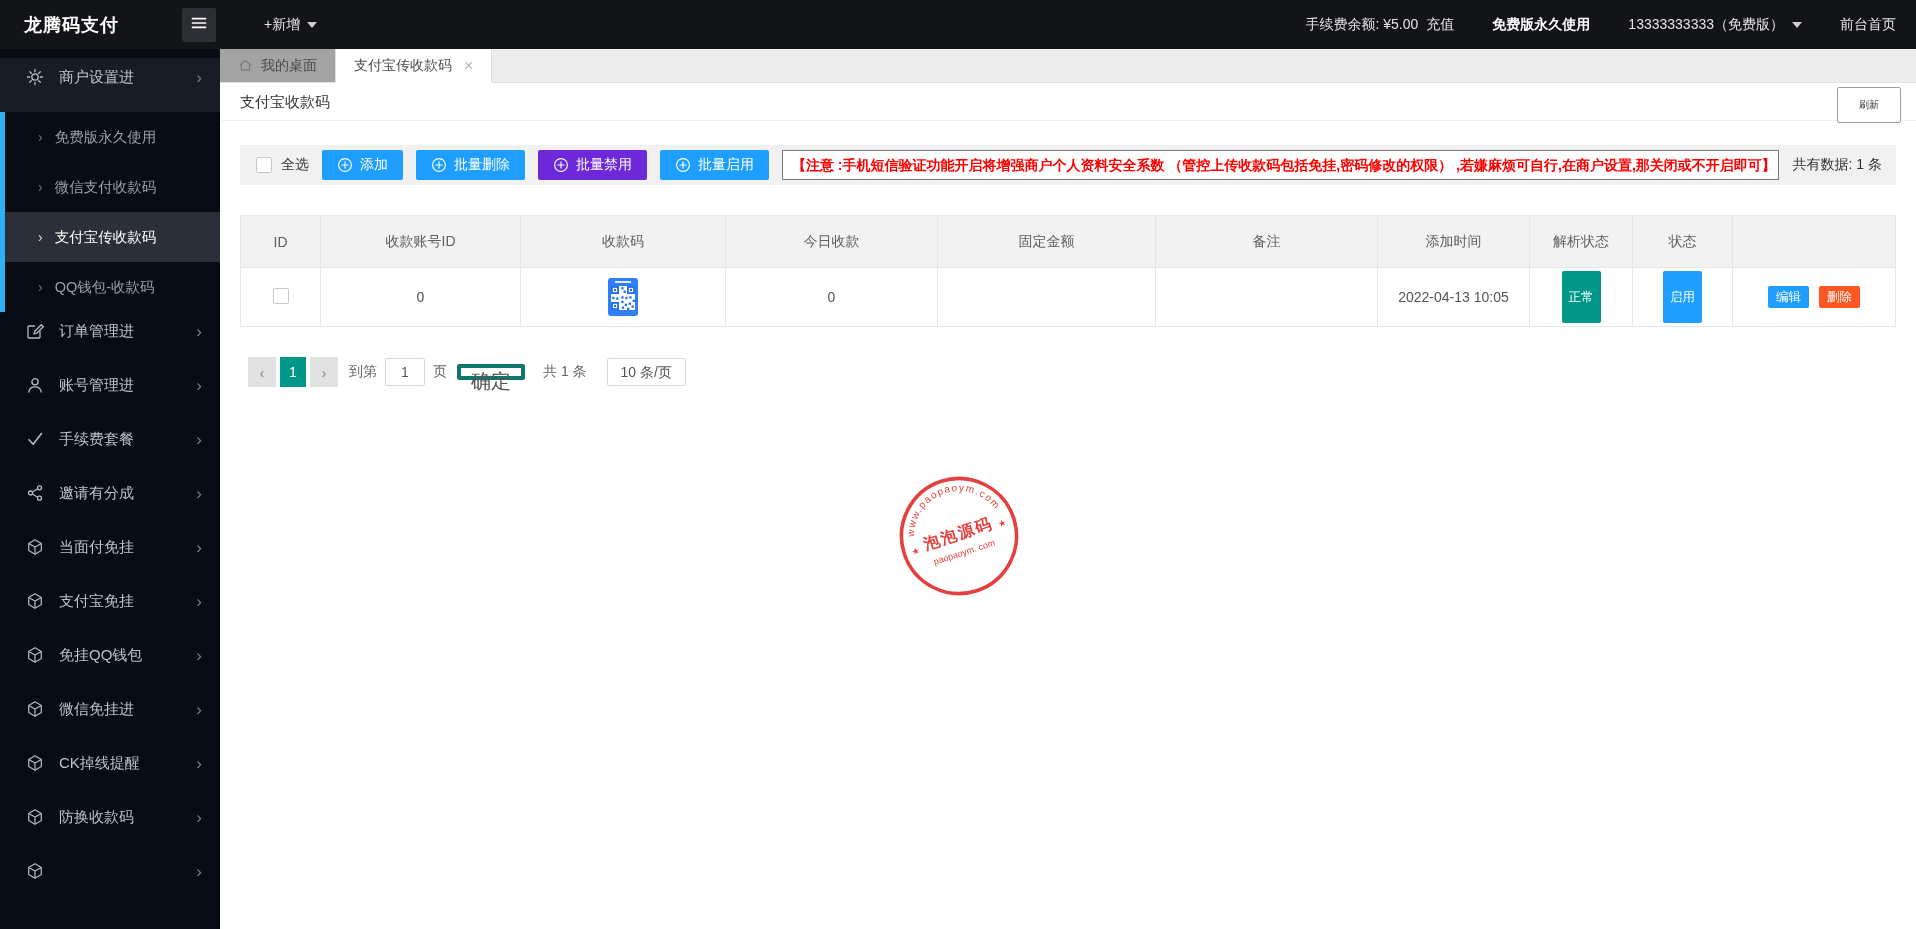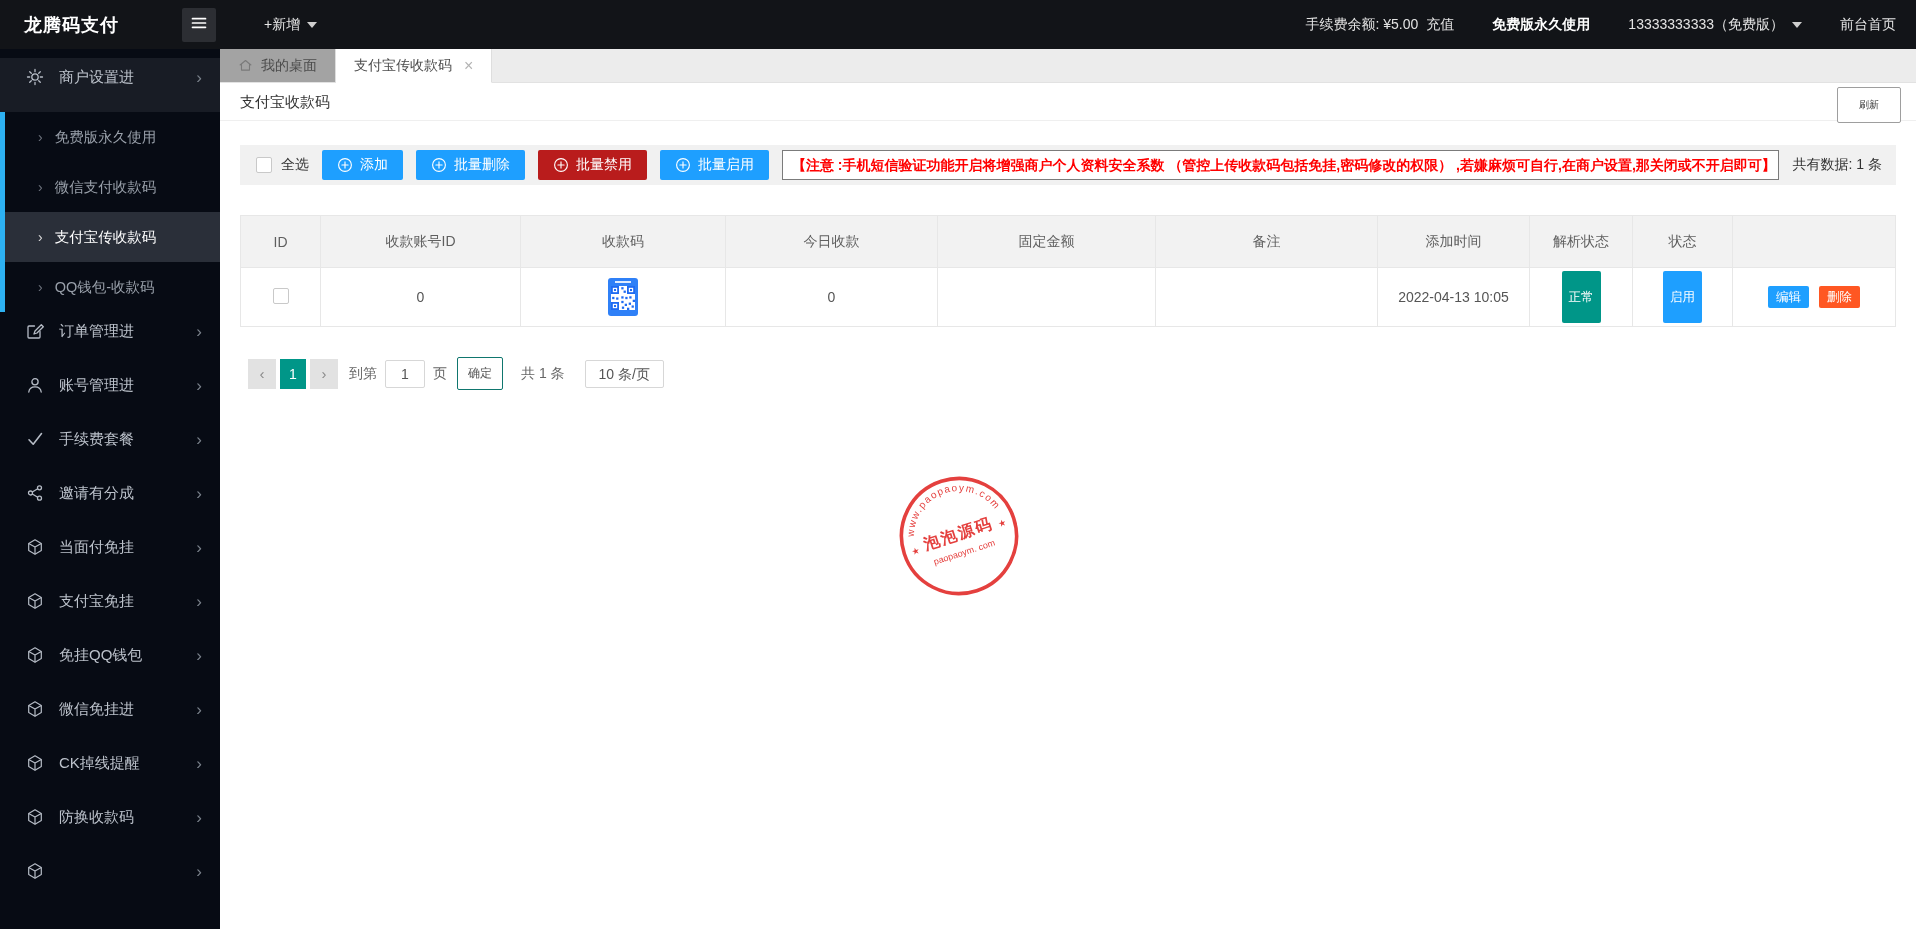--- a/index.html
+++ b/index.html
@@ -93,22 +93,22 @@
   .pager { display:flex; align-items:center; margin-top:30px; padding-left:8px;
     font-size:14px; color:#666; }
   .pg-box { width:28px; height:30px; display:flex; align-items:center; justify-content:center;
     background:#e2e2e2; color:#8a8a8a; font-size:15px; margin-right:4px; cursor:pointer; }
   .pg-cur { width:26px; height:30px; display:flex; align-items:center; justify-content:center;
     background:#009688; color:#fff; margin-right:4px; }
   .pg-txt { margin-left:7px; white-space:nowrap; }
   .pg-input { width:40px; height:28px; border:1px solid #d7d7d7; text-align:center;
     font-size:14px; color:#555; margin:0 8px; border-radius:2px;
     font-family:"Liberation Sans","DejaVu Sans",sans-serif; }
-  .pg-confirm { margin-left:10px; height:33px; padding:0 10px; background:#fff;
-    border:1px solid #0f766e; border-radius:2px; font-size:12px; color:#555; cursor:pointer;
+  .pg-confirm { margin-left:10px; height:16px; padding:0 10px; background:#fff;
+    border:4px solid #0f766e; border-radius:2px; font-size:20px; color:#555; cursor:pointer;
     font-family:"Liberation Sans","DejaVu Sans",sans-serif; }
   .pg-total { margin-left:18px; white-space:nowrap; }
   .pg-size { margin-left:20px; height:28px; line-height:26px; padding:0 13px;
     border:1px solid #d7d7d7; border-radius:2px; color:#555; cursor:pointer; white-space:nowrap; }
   
   .stamp { position:absolute; left:677px; top:353px; width:124px; height:124px;
     transform:rotate(-18deg); opacity:.92; pointer-events:none; z-index:30; }
 </style>
 </head>
 <body>
@@ -323,21 +323,21 @@
           </button>
           <button class="tb-btn" style="background: rgb(30, 159, 255);">
             <span style="display:flex">
               <svg viewBox="0 0 17 17" fill="none" stroke="#fff" stroke-width="1.2" stroke-linecap="round">
                 <circle cx="8.5" cy="8.5" r="6.8"></circle>
                 <path d="M8.5 5.2v6.6M5.2 8.5h6.6"></path>
               </svg>
             </span>
             <span>批量删除</span>
           </button>
-          <button class="tb-btn" style="background: #b91c1c;">
+          <button class="tb-btn" style="background: #6d28d9;">
             <span style="display:flex">
               <svg viewBox="0 0 17 17" fill="none" stroke="#fff" stroke-width="1.2" stroke-linecap="round">
                 <circle cx="8.5" cy="8.5" r="6.8"></circle>
                 <path d="M8.5 5.2v6.6M5.2 8.5h6.6"></path>
               </svg>
             </span>
             <span>批量禁用</span>
           </button>
           <button class="tb-btn" style="background: rgb(30, 159, 255);">
             <span style="display:flex">

